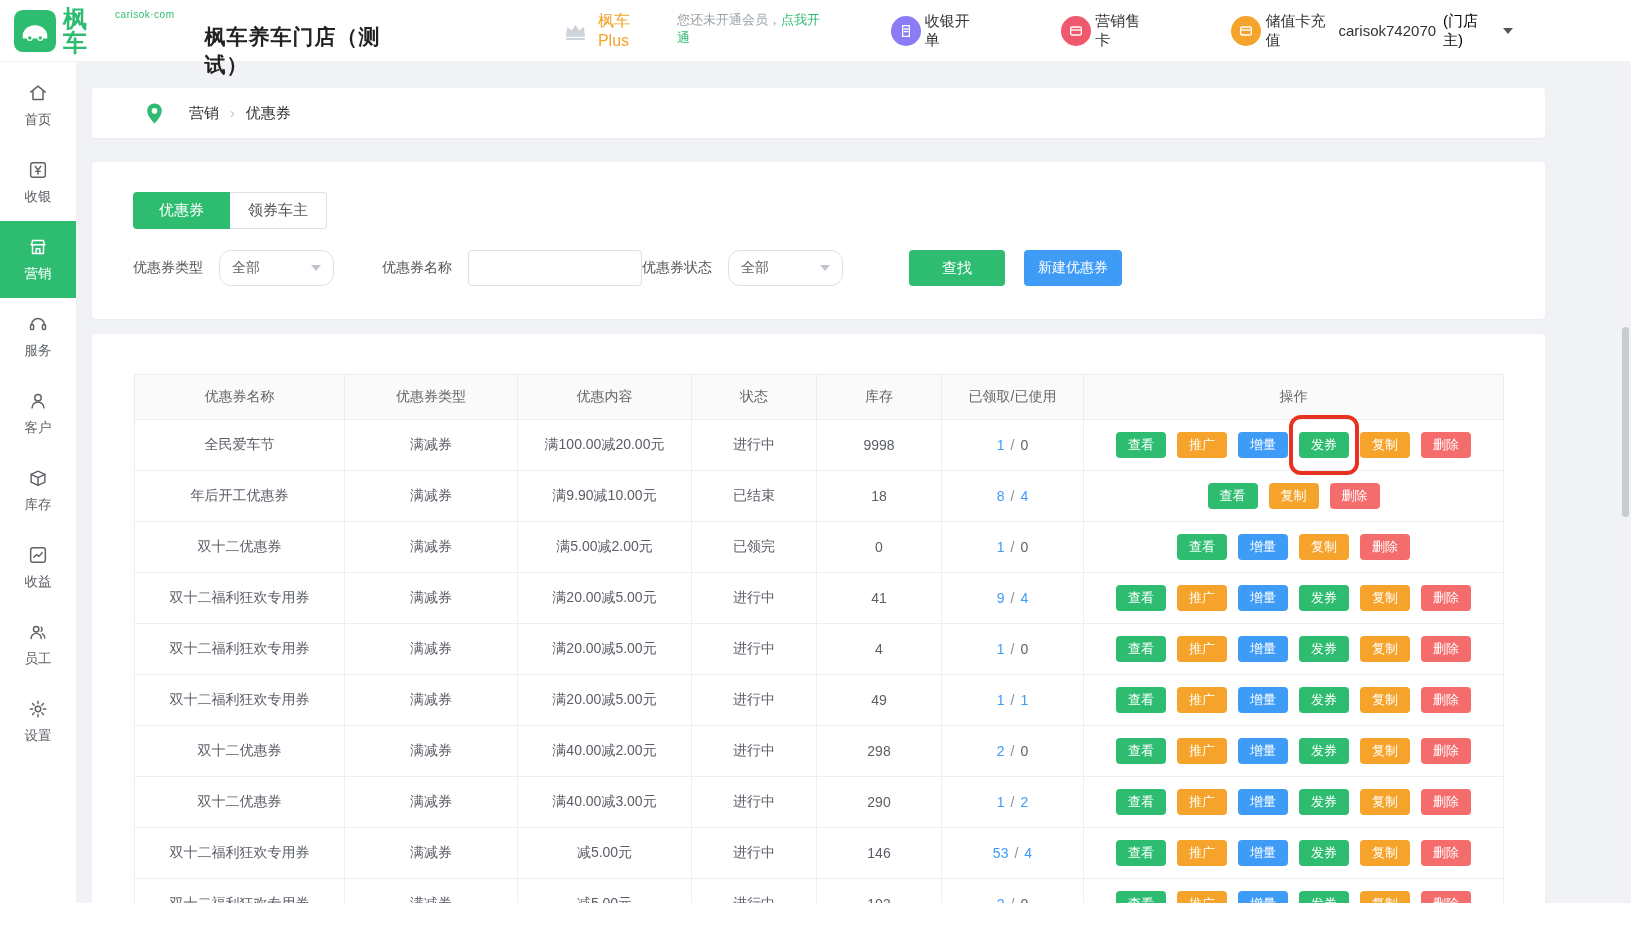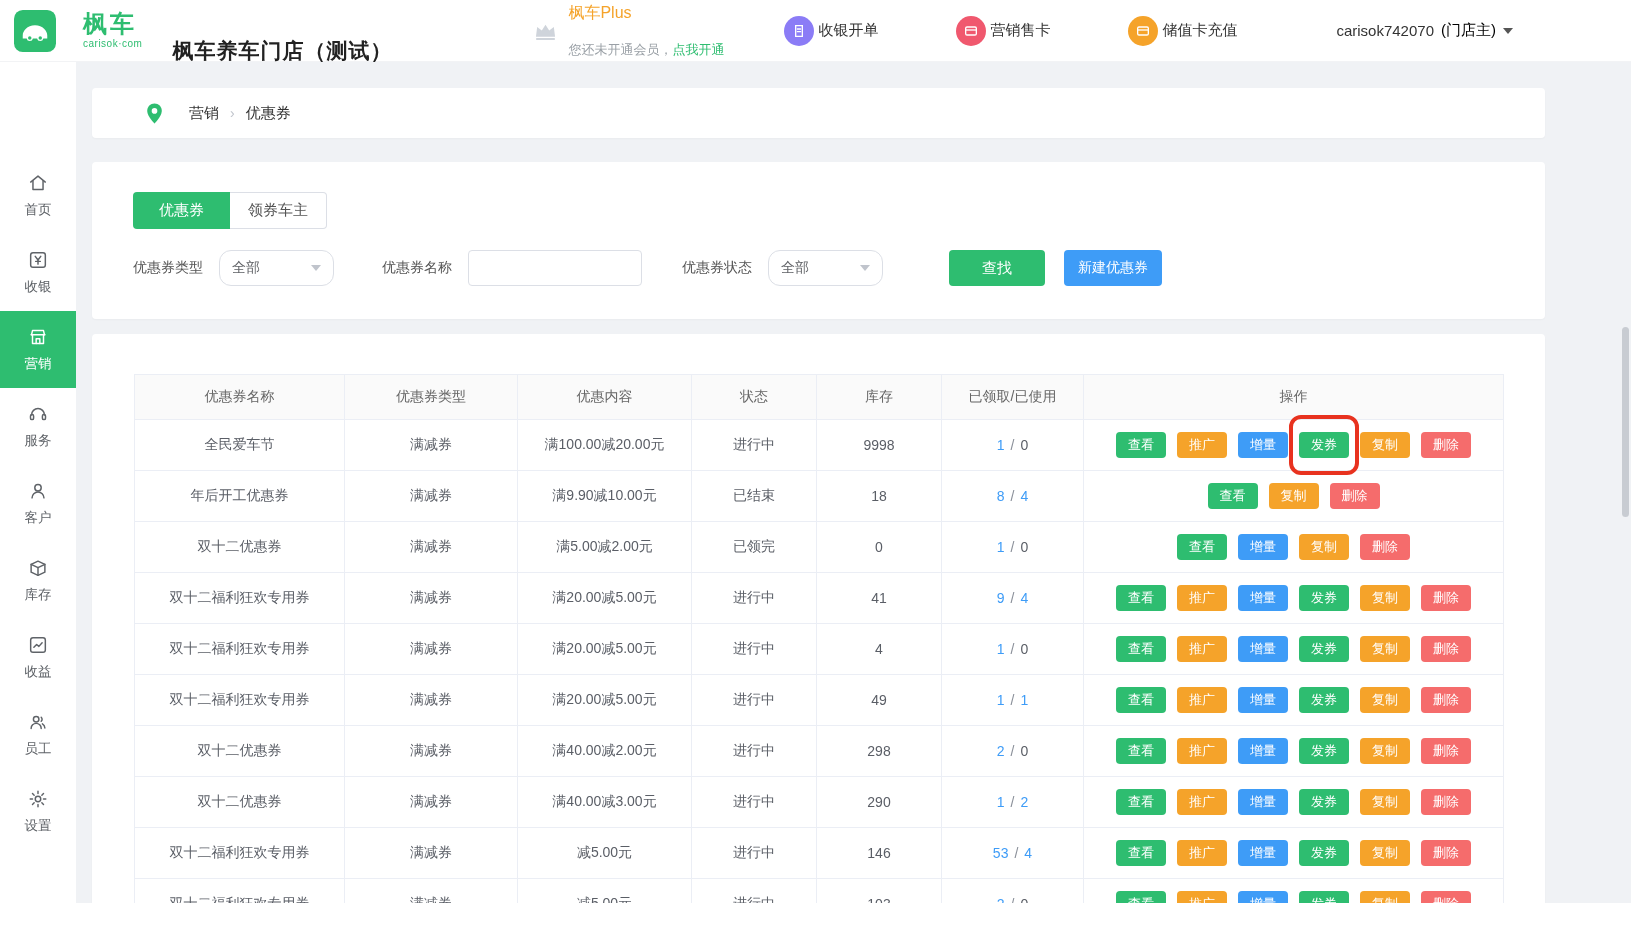--- a/index.html
+++ b/index.html
@@ -12,40 +12,40 @@
   }
   button { font-family: inherit; }
 
   
   .header {
     position: absolute; top: 0; left: 0; width: 100%; height: 62px;
     background: #fff; display: flex; align-items: center;
     border-bottom: 1px solid #f2f3f5; z-index: 30;
   }
   .logo { display: flex; align-items: center; margin-left: 14px; gap: 7px; }
-  .logo-text { display: flex; flex-direction: column; line-height: 1; margin-left: 20px; }
+  .logo-text { display: flex; flex-direction: row; line-height: 1; }
   .logo-brand { color: #2ebd70; font-size: 24px; font-weight: bold; letter-spacing: 3px; }
   .logo-domain { color: #2ebd70; font-size: 10px; margin-top: 3px; letter-spacing: .5px; }
   .store-title { margin-left: 30px; font-size: 21px; font-weight: bold; color: #222; letter-spacing: 1px; margin-top: 40px; }
   .plus { display: flex; align-items: center; gap: 9px; margin-left: 140px; }
-  .plus-text { display: flex; flex-direction: column; gap: 17px; }
+  .plus-text { display: flex; flex-direction: row; gap: 17px; }
   .plus-title { font-size: 16px; color: #f5a32a; }
   .plus-sub { font-size: 13px; color: #9aa0a6; }
   .plus-link { color: #2ebd70; cursor: pointer; }
   .quick-actions { display: flex; align-items: center; gap: 78px; margin-left: 60px; }
   .qa { display: flex; align-items: center; gap: 4px; font-size: 15px; color: #333; cursor: pointer; }
   .qa-circle { width: 30px; height: 30px; border-radius: 50%; display: flex; align-items: center; justify-content: center; flex: none; }
   .account { margin-left: auto; margin-right: 118px; display: flex; align-items: center; gap: 7px; font-size: 15px; cursor: pointer; }
   .account-role { color: #000000; }
   .chev { width: 0; height: 0; border-left: 5px solid transparent; border-right: 5px solid transparent; border-top: 6px solid #555; }
 
   
   .sidebar {
     position: absolute; top: 62px; left: 0; width: 76px; bottom: 0;
-    background: #fff; display: flex; flex-direction: column; padding-top: 5px; z-index: 20; justify-content: center;
+    background: #fff; display: flex; flex-direction: column; padding-top: 5px; z-index: 20;
   }
   .sb-item {
     height: 77px; display: flex; flex-direction: column; align-items: center;
     justify-content: center; gap: 7px; color: #5f6368; font-size: 13.5px; cursor: pointer;
   }
   .sb-item.active { background: #2ebd70; color: #fff; }
   .sb-icon { display: flex; }
 
   
   .main { position: absolute; left: 76px; top: 62px; right: 0; bottom: 0; padding: 26px 86px 0 16px; overflow: hidden; }
@@ -56,21 +56,21 @@
   .crumb-sep { color: #c0c4cc; font-size: 14px; }
 
   .filter-card { margin-top: 24px; height: 157px; padding: 30px 0 0 41px; }
   .tabs { display: inline-flex; }
   .tab { min-width: 97px; height: 37px; display: flex; align-items: center; justify-content: center; font-size: 15px; cursor: pointer; }
   .tab.active { background: #2ebd70; color: #fff; border-radius: 4px 0 0 4px; }
   .tab:not(.active) { border: 1px solid #dcdfe6; border-left: none; color: #555; border-radius: 0 4px 4px 0; background: #fff; }
   .filter-row { margin-top: 21px; display: flex; align-items: center; font-size: 14px; color: #555; }
   .f-label { margin-right: 16px; }
   .gap-a { margin-left: 48px; }
-  .gap-b { margin-left: 40px; }
+  .gap-b { }
   .select {
     width: 115px; height: 36px; border: 1px solid #dcdfe6; border-radius: 12px;
     display: flex; align-items: center; justify-content: space-between;
     padding: 0 12px; color: #606266; background: #fff; cursor: pointer;
   }
   .select .chev { border-top-color: #c0c4cc; }
   .input { width: 174px; height: 36px; border: 1px solid #dcdfe6; border-radius: 4px; padding: 0 12px; font-size: 14px; color: #333; outline: none; }
   .btn { border: none; border-radius: 4px; color: #fff; cursor: pointer; }
   .search-btn { width: 96px; height: 36px; background: #2ebd70; font-size: 15px; margin-left: 66px; }
   .create-btn { width: 98px; height: 36px; background: #3e9cf7; font-size: 14px; margin-left: 19px; }

